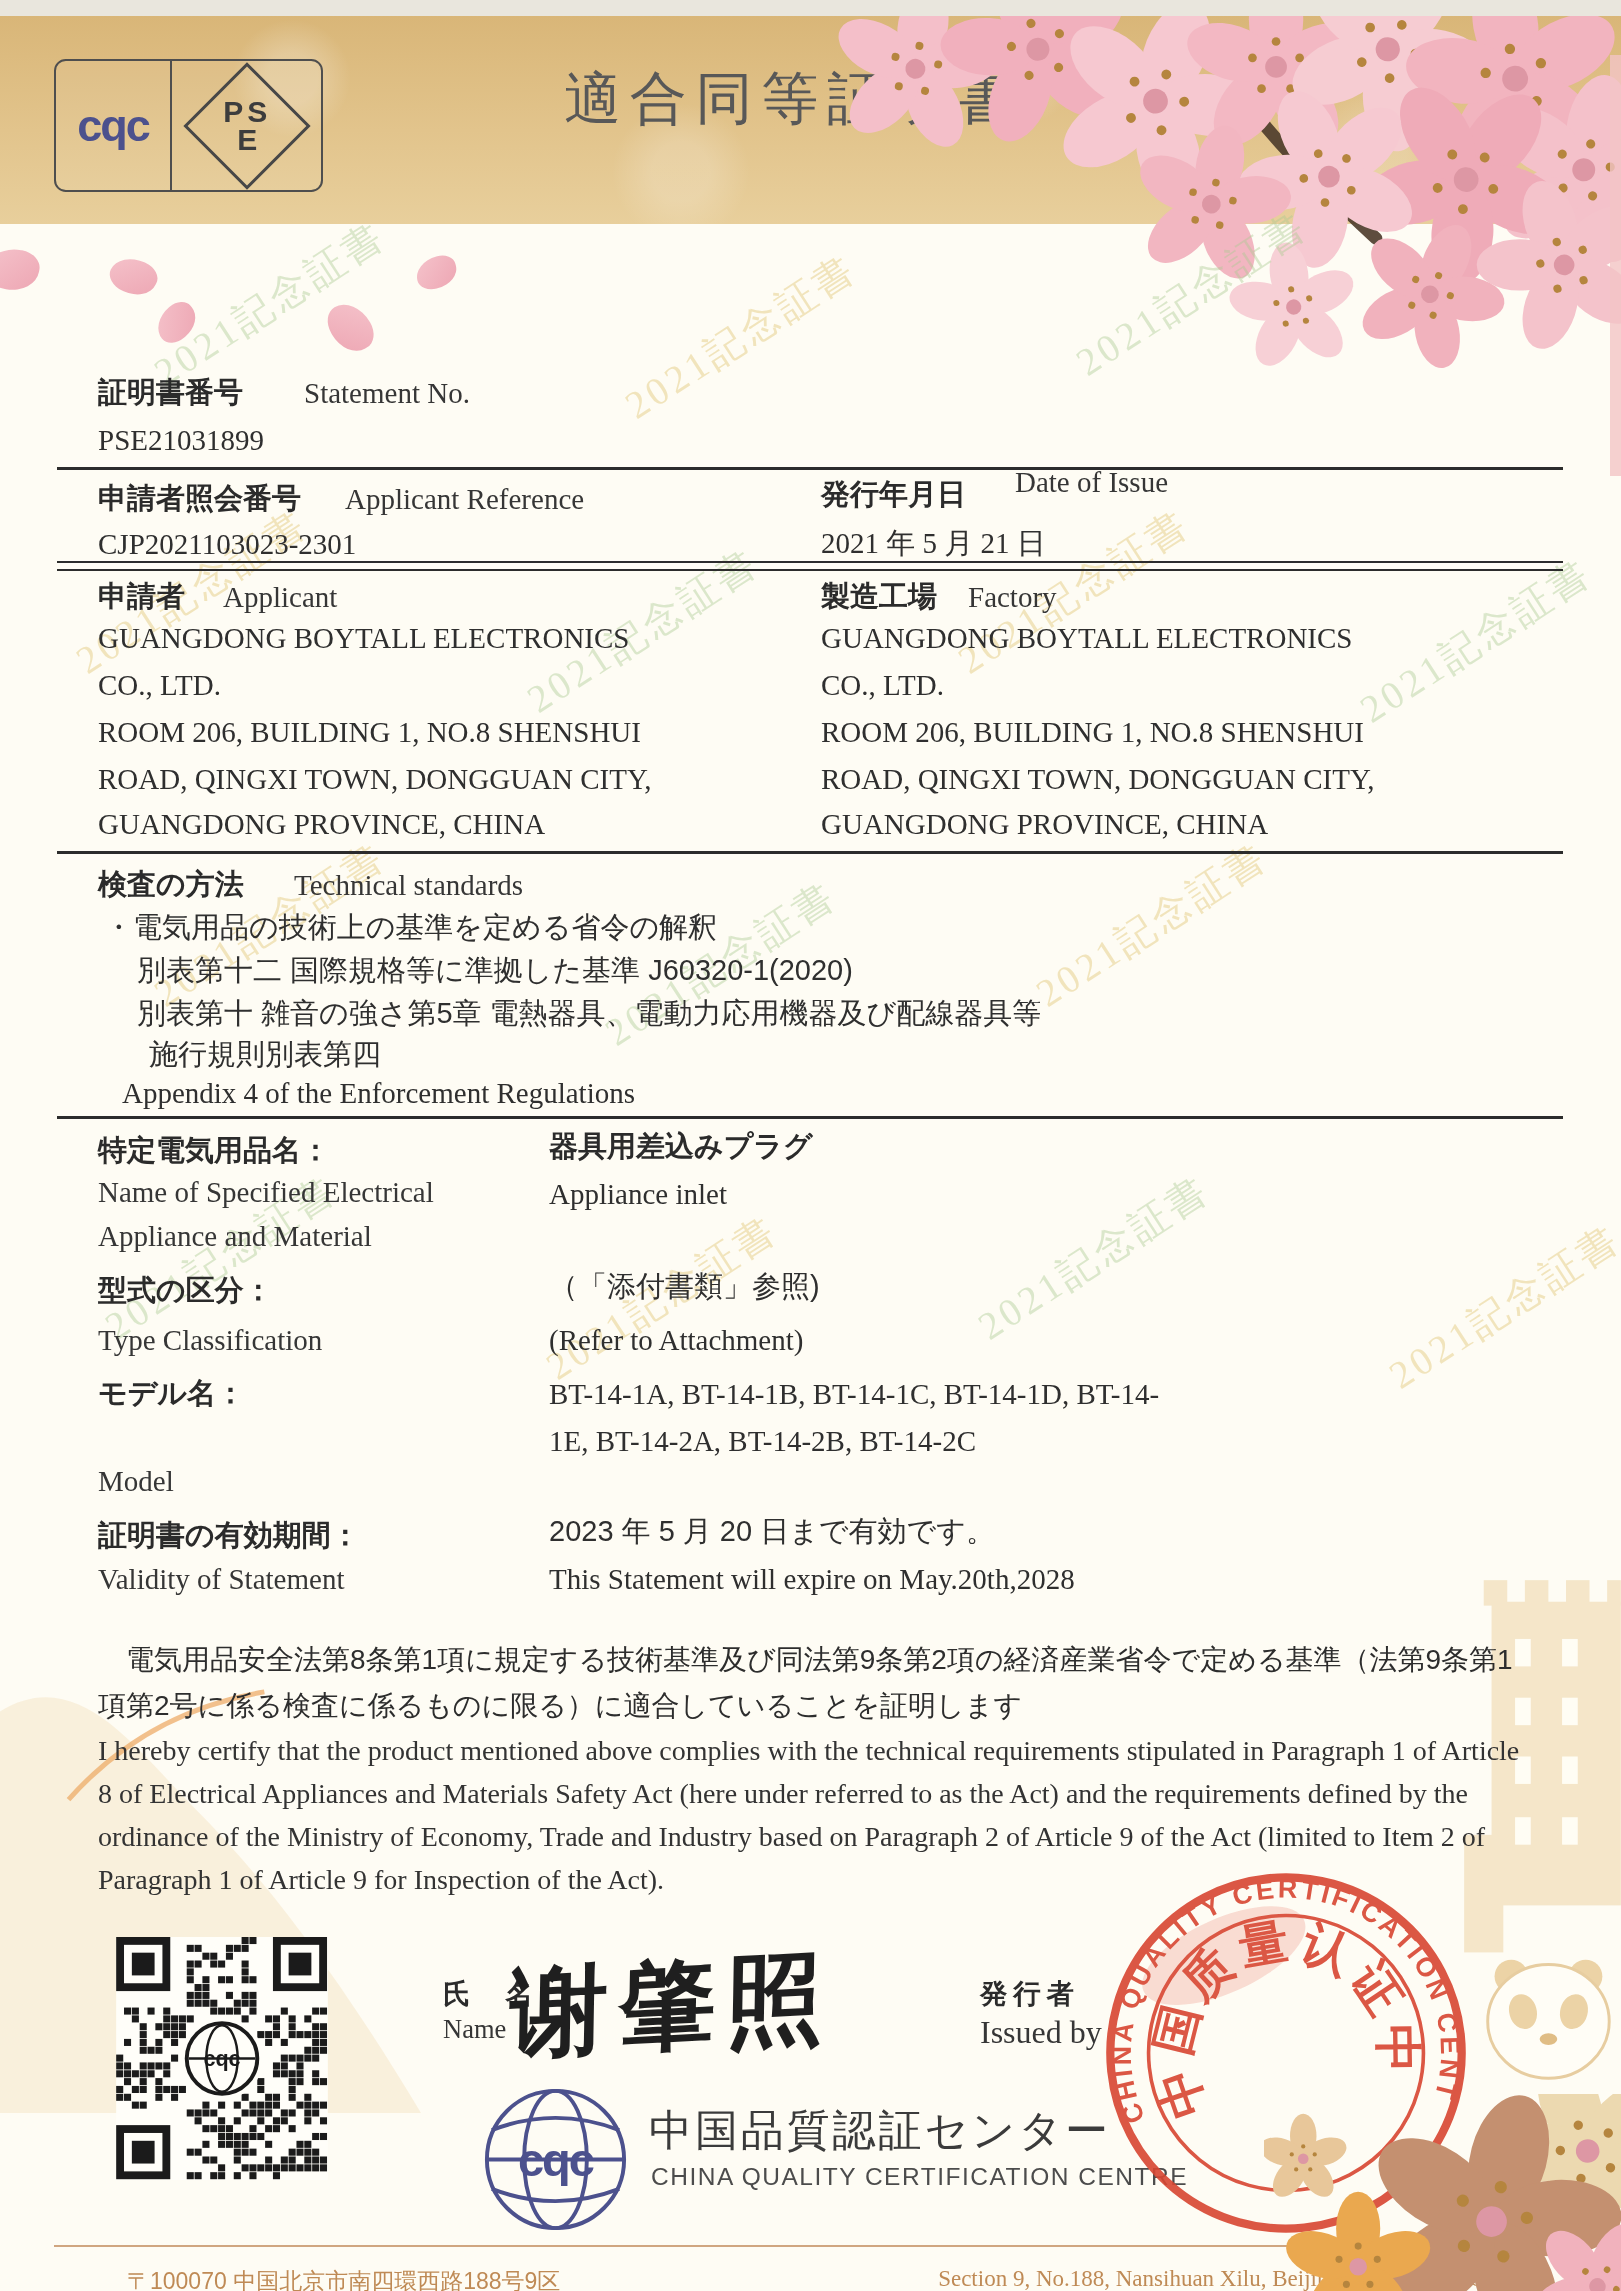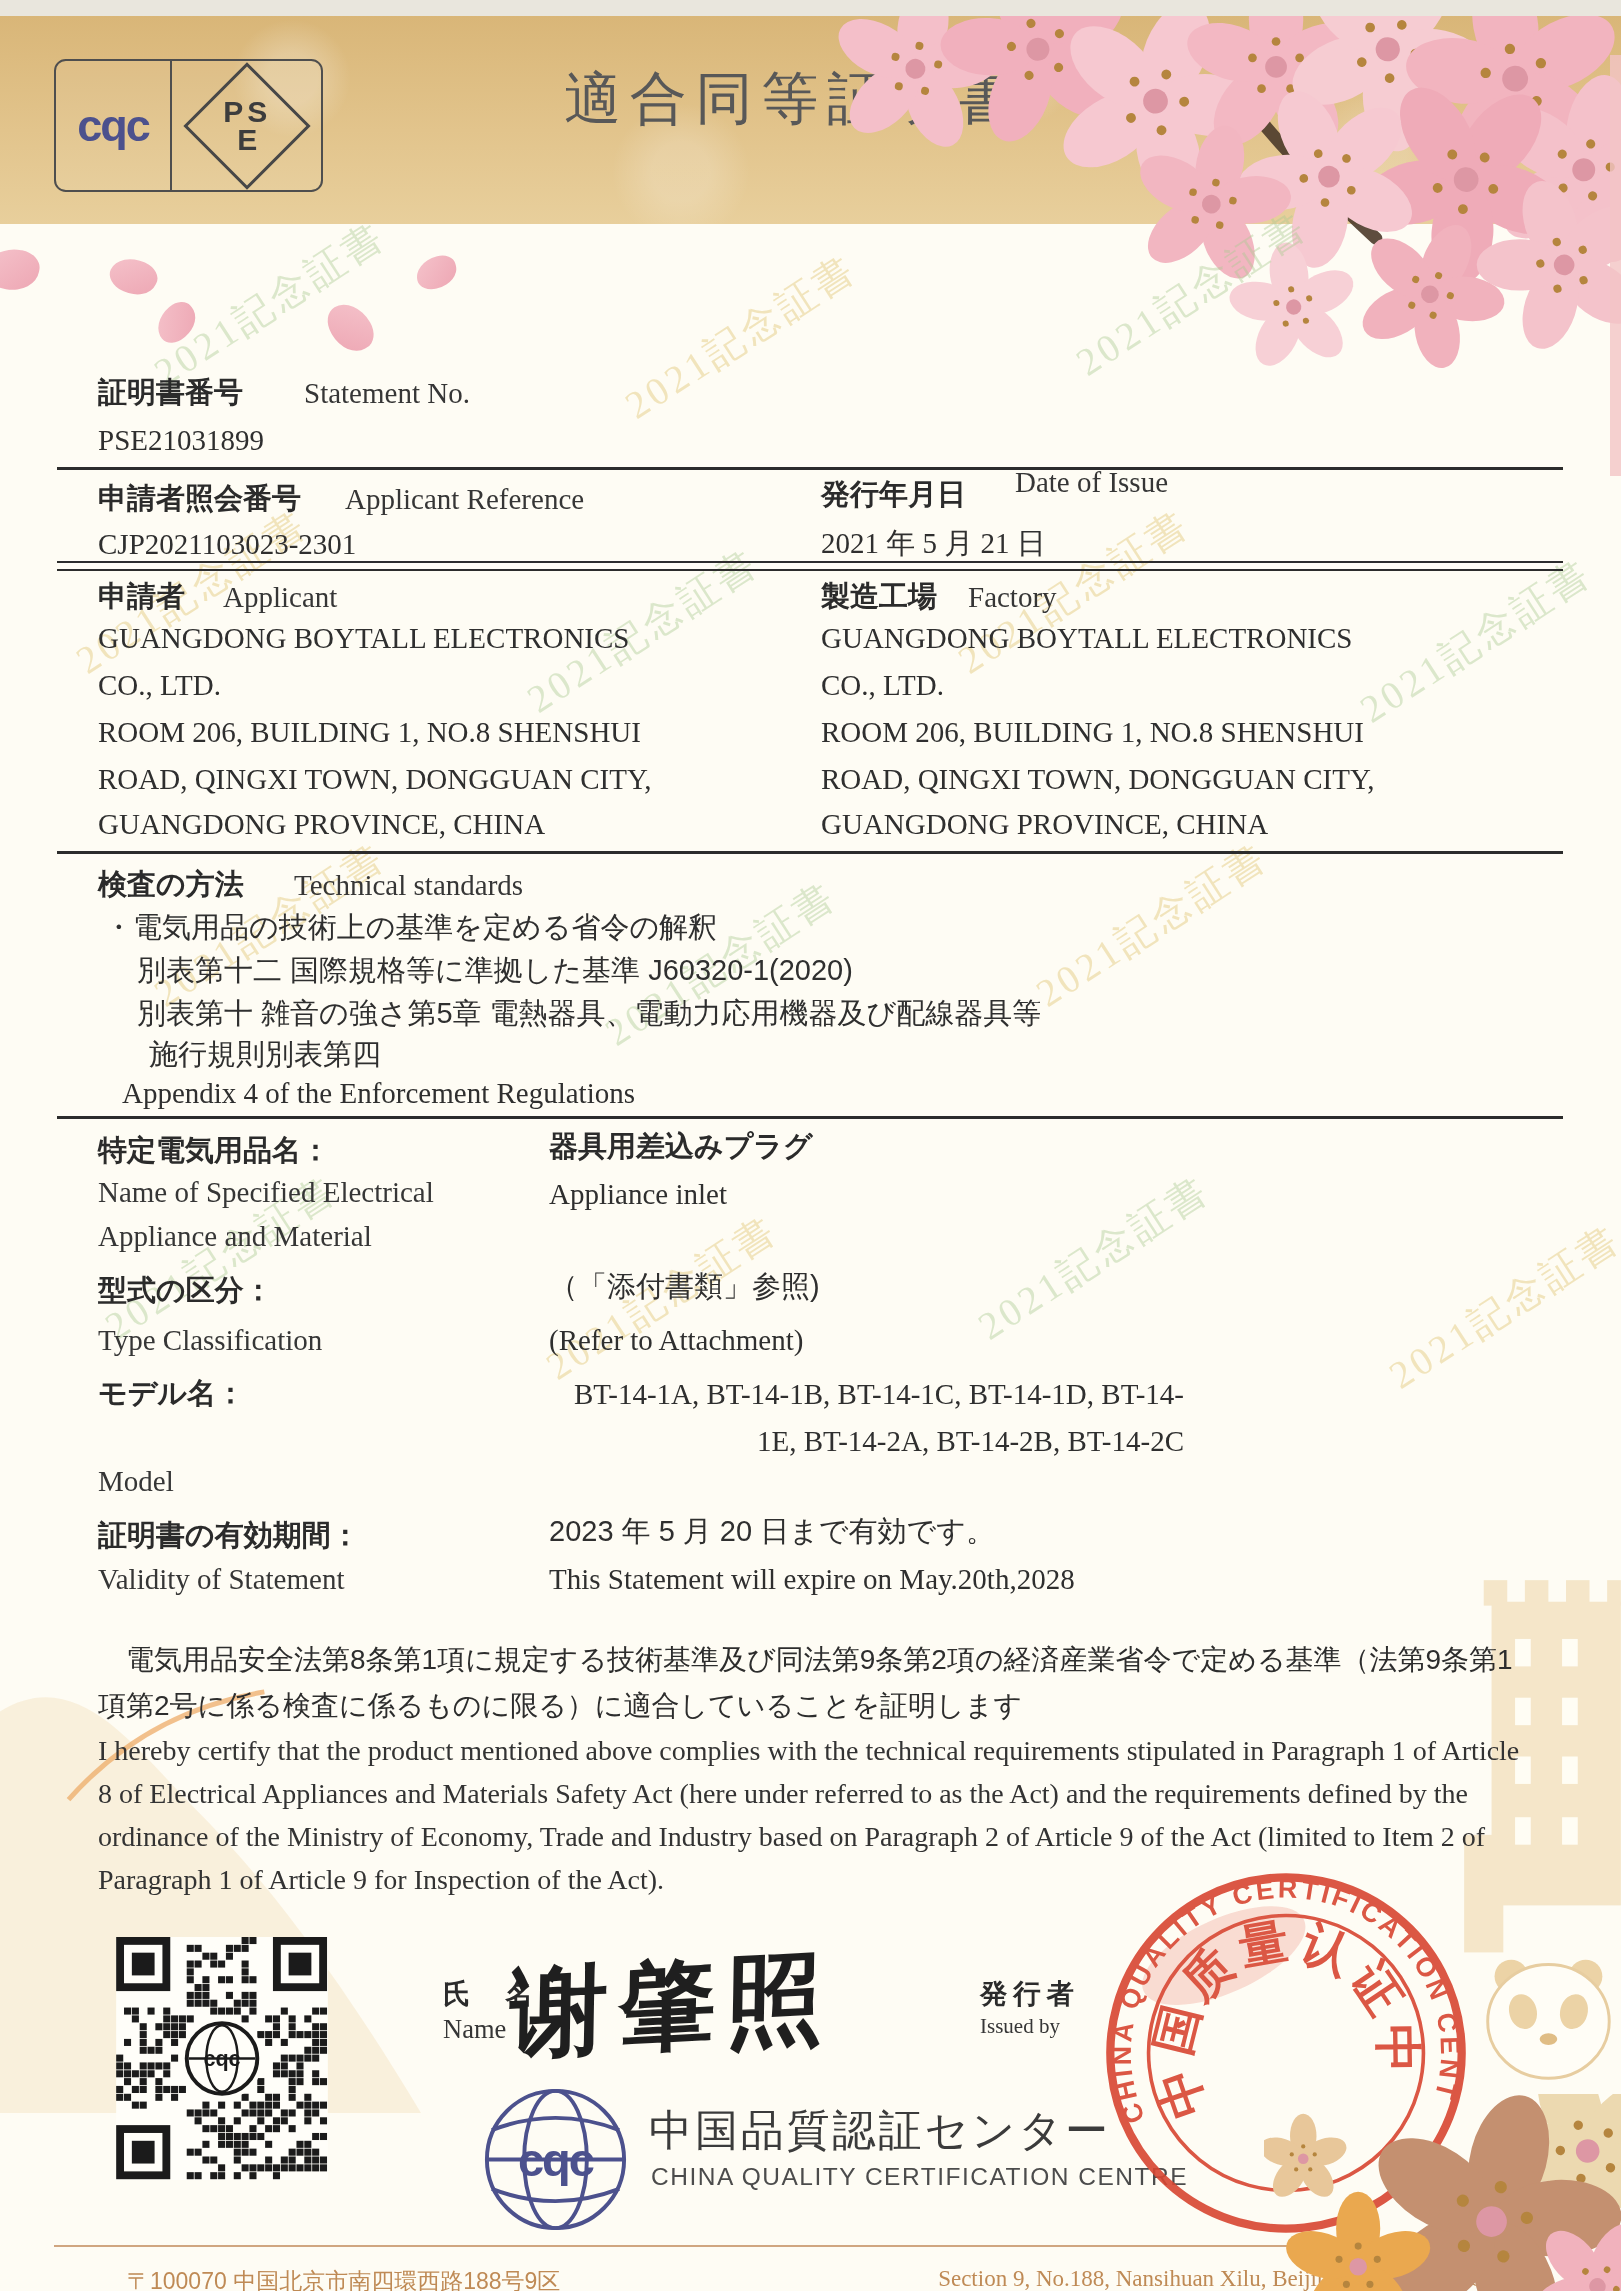--- a/index.html
+++ b/index.html
@@ -2,21 +2,21 @@
 <html><head>
 <meta charset="utf-8">
 <style>
   html,body{margin:0;padding:0;background:#e9e6dd;}
   .page{position:relative;width:1621px;height:2292px;margin:16px auto;background:#fefcf4;overflow:hidden;
         font-family:"Liberation Serif",serif;color:#2e2e2e;}
   .t{position:absolute;white-space:nowrap;}
   .jp{font-family:"Liberation Sans","DejaVu Sans",sans-serif;font-weight:600;color:#2b2b2b;}
   .en{font-family:"Liberation Serif",serif;color:#363636;font-weight:400;}
   .lbl{font-size:29px;}
-  .val{font-size:29px;color:#2f2f2f;text-align:right;}
+  .val{font-size:29px;color:#2f2f2f;}
   .rule{position:absolute;left:57px;width:1506px;background:#2c2c2c;height:2.5px;}
   .rule.dbl{background:none;height:5.9px;border-top:2px solid #2c2c2c;border-bottom:2px solid #2c2c2c;}
 
   
   .hdr{position:absolute;left:0;top:0;width:1621px;height:208px;
        background:
          radial-gradient(circle at 18% 30%, rgba(255,255,255,.22) 0 25.5px, transparent 59px),
          radial-gradient(circle at 42% 75%, rgba(255,255,255,.18) 0 29px, transparent 69px),
          radial-gradient(circle at 63% 25%, rgba(255,255,255,.20) 0 23.5px, transparent 57px),
          radial-gradient(circle at 85% 65%, rgba(255,255,255,.16) 0 29px, transparent 65px),
@@ -502,21 +502,21 @@
     <ellipse cx="108" cy="124" rx="16" ry="34" fill="none" stroke="#1b1b1b" stroke-width="2.5"></ellipse>
     <line x1="74" y1="124" x2="142" y2="124" stroke="#1b1b1b" stroke-width="2.5"></line>
     <text x="108" y="132" text-anchor="middle" font-family="Liberation Sans,sans-serif" font-weight="700" font-size="22" fill="#1b1b1b">cqc</text>
   </svg>
 
   <span class="t jp" style="left:443px;top:1960px;font-size:27.4px;letter-spacing:13.7px">氏 名</span>
   <span class="t en" style="left:443px;top:1998px;font-size:26.5px">Name</span>
   <span class="signature" style="top:1925px">谢肇照</span>
 
   <span class="t jp" style="left:980px;top:1960px;font-size:27.4px;letter-spacing:5.9px">発行者</span>
-  <span class="t en" style="left:980px;top:1998px;font-size:21px">Issued by</span>
+  <span class="t en" style="left:980px;top:1998px;font-size:32px">Issued by</span>
 
   <svg class="decor" style="left:482px;top:2070px" width="147" height="147" viewBox="0 0 150 150">
     <g stroke="#4c518d" fill="none" stroke-width="4">
       <circle cx="75" cy="75" r="70"></circle>
       <ellipse cx="75" cy="75" rx="32" ry="70"></ellipse>
       <path d="M10,45 Q75,20 140,45"></path>
       <path d="M10,105 Q75,130 140,105"></path>
       <line x1="5" y1="75" x2="145" y2="75"></line>
     </g>
     <text x="75" y="92" text-anchor="middle" font-family="Liberation Sans,sans-serif" font-weight="700" font-size="48" fill="#4c518d" letter-spacing="-2">cqc</text>

